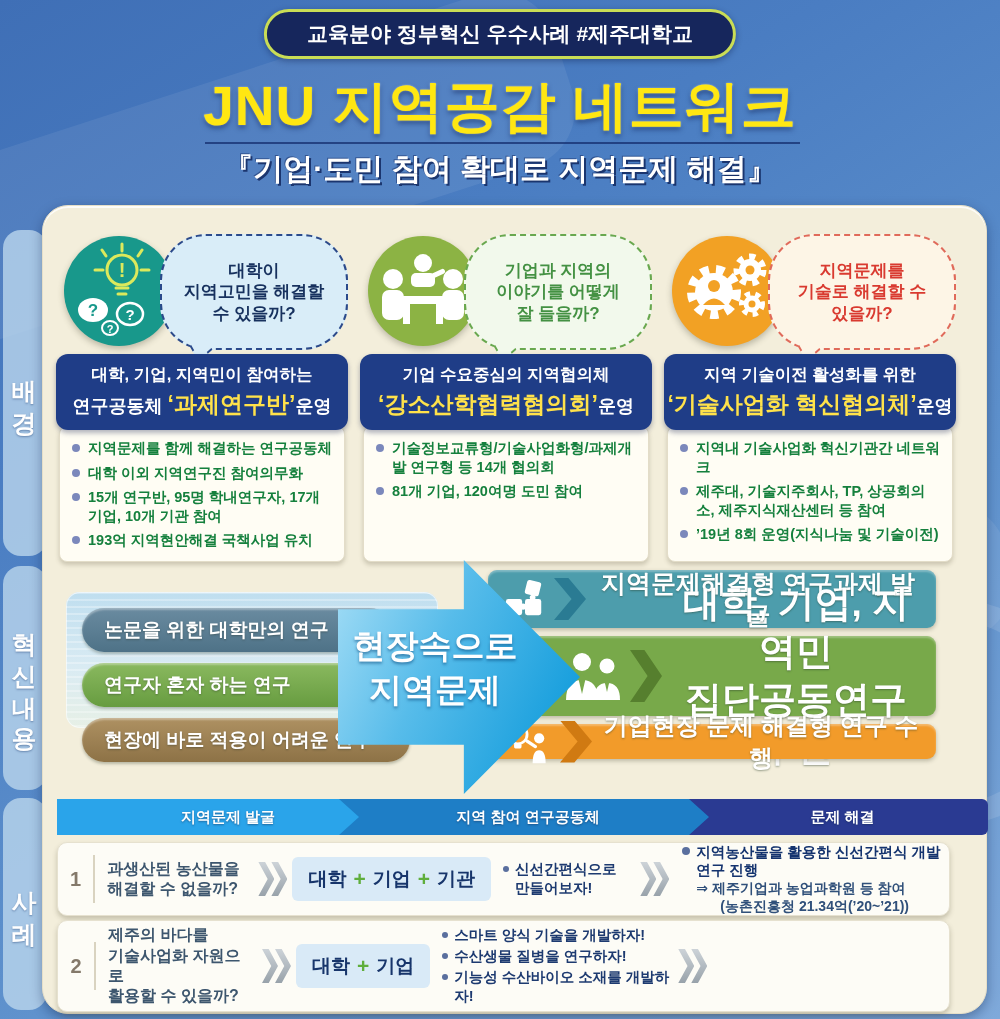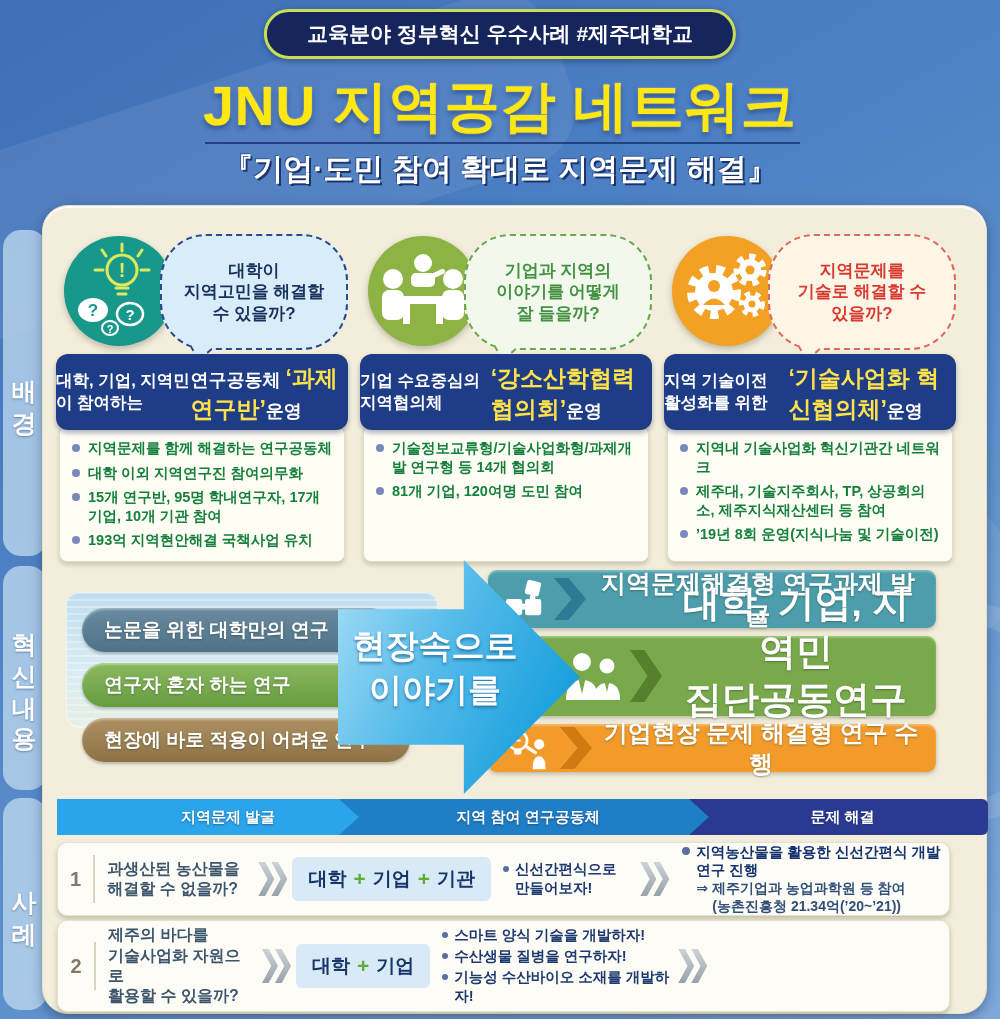--- a/index.html
+++ b/index.html
@@ -51,21 +51,21 @@
     font-size:17px;font-weight:bold;white-space:pre-line;line-height:1.25;}
   .bubble::after{content:'';position:absolute;left:30px;bottom:-9px;width:16px;height:16px;
     transform:rotate(60deg) skewX(12deg);}
   .bub1{background:#d9edf8;border:2px dashed #2b4a8b;color:#17315e;}
   .bub1::after{background:#d9edf8;border-right:2px dashed #2b4a8b;border-bottom:2px dashed #2b4a8b;}
   .bub2{background:#f2f9ec;border:2px dashed #69a84f;color:#449143;}
   .bub2::after{background:#f2f9ec;border-right:2px dashed #69a84f;border-bottom:2px dashed #69a84f;}
   .bub3{background:#fdf5e6;border:2px dashed #e06a5a;color:#d93a30;}
   .bub3::after{background:#fdf5e6;border-right:2px dashed #e06a5a;border-bottom:2px dashed #e06a5a;}
   .head-card{position:absolute;left:0;right:0;top:124px;height:76px;background:#1f3d87;
-    border-radius:12px;display:flex;flex-direction:row;align-items:center;justify-content:center;
+    border-radius:12px;display:flex;flex-direction:column;align-items:center;justify-content:center;
     box-shadow:0 3px 5px rgba(30,40,80,.35);z-index:4;}
   .head-top{color:#fff;font-size:16.5px;font-weight:bold;}
   .head-main{color:#fff;font-size:18px;font-weight:bold;margin-top:3px;}
   .head-hl{color:#ffe24a;font-size:23px;font-weight:800;}
   .body-card{position:absolute;left:3px;right:3px;top:196px;height:122px;background:#fffdf4;
     border:1px solid #e3ddc8;border-radius:8px;box-shadow:0 3px 4px rgba(90,85,60,.25);
     padding:12px 10px 0 12px;z-index:3;}
   .body-card ul{list-style:none;margin:0;padding:0;}
   .body-card li{position:relative;padding-left:16px;margin-bottom:6px;
     font-size:14.5px;font-weight:bold;color:#15803d;line-height:1.28;}
@@ -90,21 +90,21 @@
     clip-path:polygon(0 21%,52% 21%,52% 0,100% 50%,52% 100%,52% 79%,0 79%);}
   .arrow-text{position:absolute;left:6px;top:64px;width:182px;text-align:center;
     color:#fff;font-size:33px;font-weight:800;line-height:1.32;white-space:pre-line;
     text-shadow:0 2px 3px rgba(10,70,120,.55);}
   .after-bar{position:absolute;left:488px;width:448px;border-radius:9px;z-index:3;
     display:flex;align-items:center;color:#fff;font-weight:800;
     box-shadow:0 2px 4px rgba(60,60,40,.3), inset 0 2px 2px rgba(255,255,255,.3);
     text-shadow:0 1px 2px rgba(40,60,40,.45);}
   .bar1{top:570px;height:58px;background:#4d9dac;font-size:25px;}
   .bar2{top:636px;height:80px;background:#78a94a;font-size:37px;}
-  .bar3{top:724px;height:48px;background:#f29b2a;font-size:24px;}
+  .bar3{top:724px;height:35px;background:#f29b2a;font-size:24px;}
   .after-bar .txt{flex:1;text-align:center;white-space:pre-line;line-height:1.3;padding-right:10px;}
   .bar-chev{width:32px;height:42px;margin:0 4px 0 6px;
     clip-path:polygon(0 0,45% 0,100% 50%,45% 100%,0 100%,55% 50%);}
   .bc1{background:#2a7b93;} .bc2{background:#567f2e;height:52px;} .bc3{background:#d07a12;}
   .bar-icon{display:flex;align-items:center;justify-content:center;}
 
   
   .case-seg{position:absolute;top:799px;height:36px;display:flex;align-items:center;justify-content:center;
     color:#fff;font-size:15px;font-weight:bold;z-index:4;text-shadow:0 1px 2px rgba(20,40,80,.5);padding-left:40px;}
   .seg1{left:57px;width:262px;background:#2aa4ea;z-index:6;
@@ -129,21 +129,21 @@
   .ideas{margin-left:12px;}
   .row1 .ideas{width:132px;} .row2 .ideas{width:228px;}
   .ideas ul{list-style:none;margin:0;padding:0;}
   .ideas li{position:relative;padding-left:12px;font-size:14.5px;font-weight:bold;color:#1d3a70;
     line-height:1.3;margin:2px 0;}
   .ideas li::before{content:'';position:absolute;left:0;top:6px;width:6px;height:6px;border-radius:50%;background:#5a6f9e;}
   .result{margin-left:8px;width:272px;}
   .result-title{position:relative;padding-left:14px;font-size:14.5px;font-weight:800;color:#14336e;line-height:1.25;}
   .result-title::before{content:'';position:absolute;left:0;top:4px;width:8px;height:8px;border-radius:50%;background:#5a6f9e;}
   .result-detail{font-size:14px;font-weight:bold;color:#30507a;margin-left:14px;line-height:1.3;}
-  .result-detail.indent{margin-left:30px;}
+  .result-detail.indent{margin-left:38px;}
 </style>
 </head>
 <body>
 
 <div id="page">
   <div class="bg-streak s1"></div>
   <div class="bg-streak s2"></div>
   <div class="bg-ring"></div>
 
   <div class="badge">교육분야 정부혁신 우수사례 #제주대학교</div>
@@ -257,21 +257,21 @@
     </div>
   </div>
 
   <div class="before-box">
     <div class="pill pill1">논문을 위한 대학만의 연구</div>
     <div class="pill pill2">연구자 혼자 하는 연구</div>
     <div class="pill pill3">현장에 바로 적용이 어려운 연구</div>
   </div>
   <div class="big-arrow">
     <div class="arrow-text">현장속으로
-이야기를</div>
+지역문제</div>
   </div>
 
   <div class="after-bar bar1">
     <span class="bar-icon" style="margin-left:14px;">
       <svg viewBox="0 0 48 44" width="46" height="42" fill="#ffffff">
         <rect x="4" y="22" width="17" height="17" rx="2.5"></rect>
         <rect x="24" y="22" width="17" height="17" rx="2.5"></rect>
         <rect x="25" y="3" width="15" height="15" rx="2.5" transform="rotate(14 32 10)"></rect>
         <circle cx="22" cy="30" r="3.2"></circle>
           <circle cx="32" cy="20.5" r="3"></circle>

